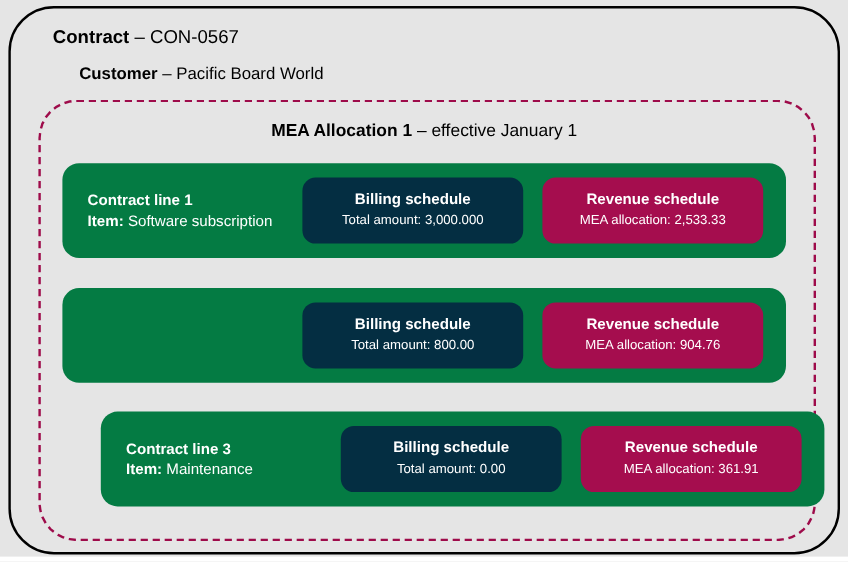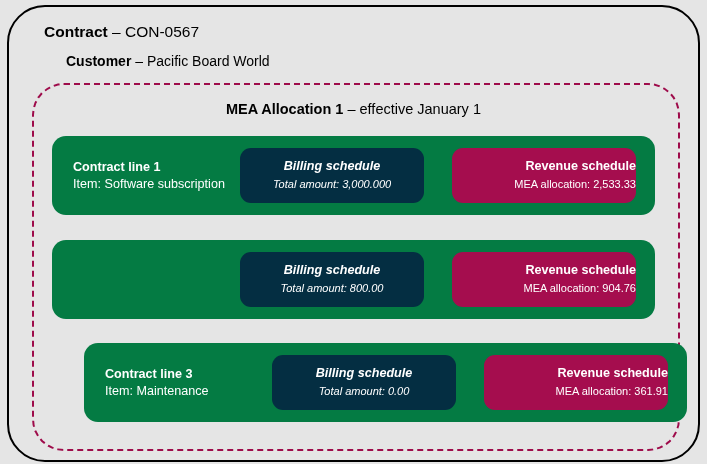--- a/index.html
+++ b/index.html
@@ -105,21 +105,21 @@
     transform: translateY(-50%);
     color: #ffffff;
     font-size: 12.6px;
     line-height: 17px;
     white-space: nowrap;
   }
   .line-info .line-name {
     font-weight: bold;
   }
   .line-info .item-line .item-key {
-    font-weight: normal;
+    font-weight: bold;
   }
   .line-info .item-line .item-val {
     font-weight: normal;
   }
 
   
   .sched-card {
     position: absolute;
     top: 12px;
     height: 55px;
@@ -138,30 +138,28 @@
     font-size: 12.6px;
     line-height: 17px;
   }
   .sched-card .sched-value {
     font-weight: normal;
     font-size: 11px;
     line-height: 18px;
   }
 
   .billing-card {
-    left: 188px;
+    left: 200px;
     width: 184px;
     background: #042e42;
-    font-style: italic;
   }
   .revenue-card {
     left: 400px;
     width: 184px;
     background: #a50d4e;
-    align-items: flex-end;
   }
 </style>
 </head>
 <body>
 
 <div id="canvas">
 
   <div class="contract-frame"></div>
 
   <div class="contract-title">

